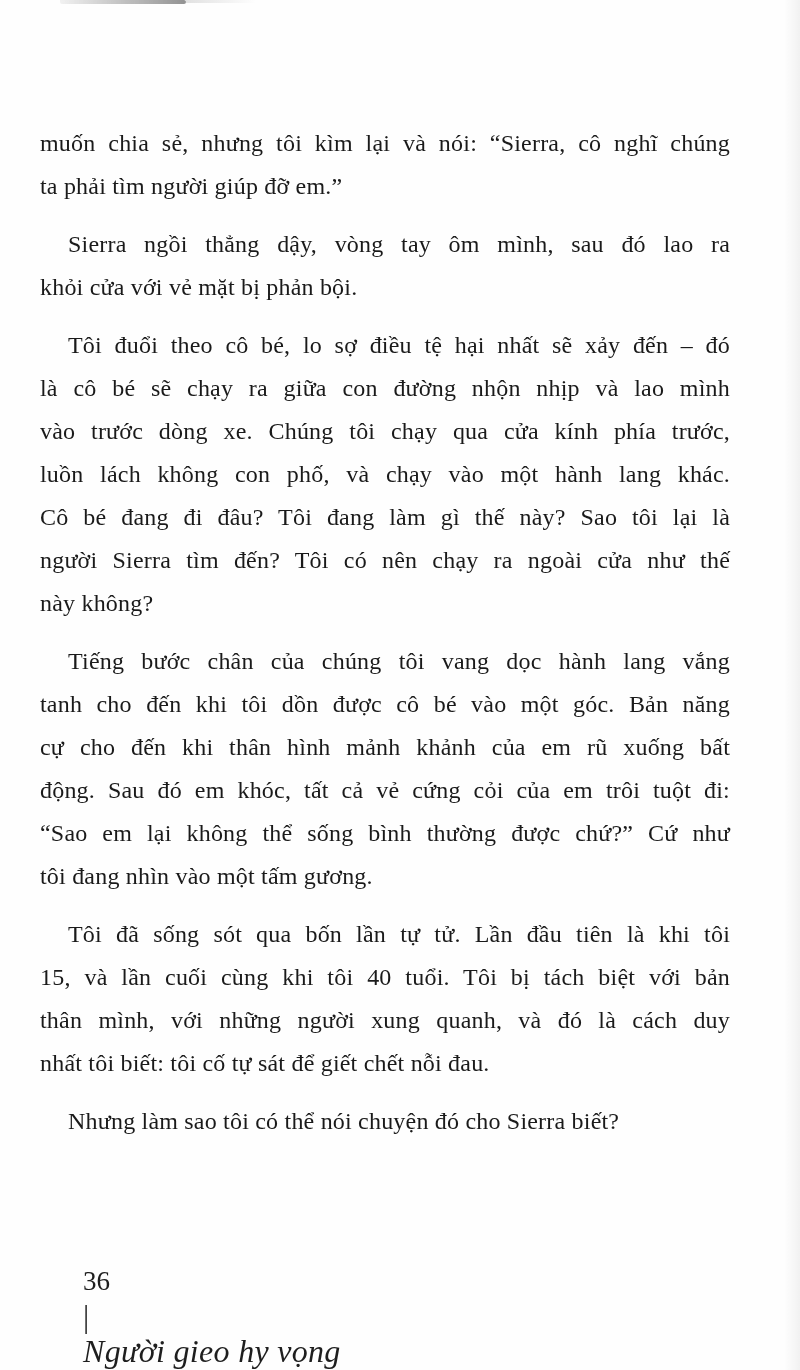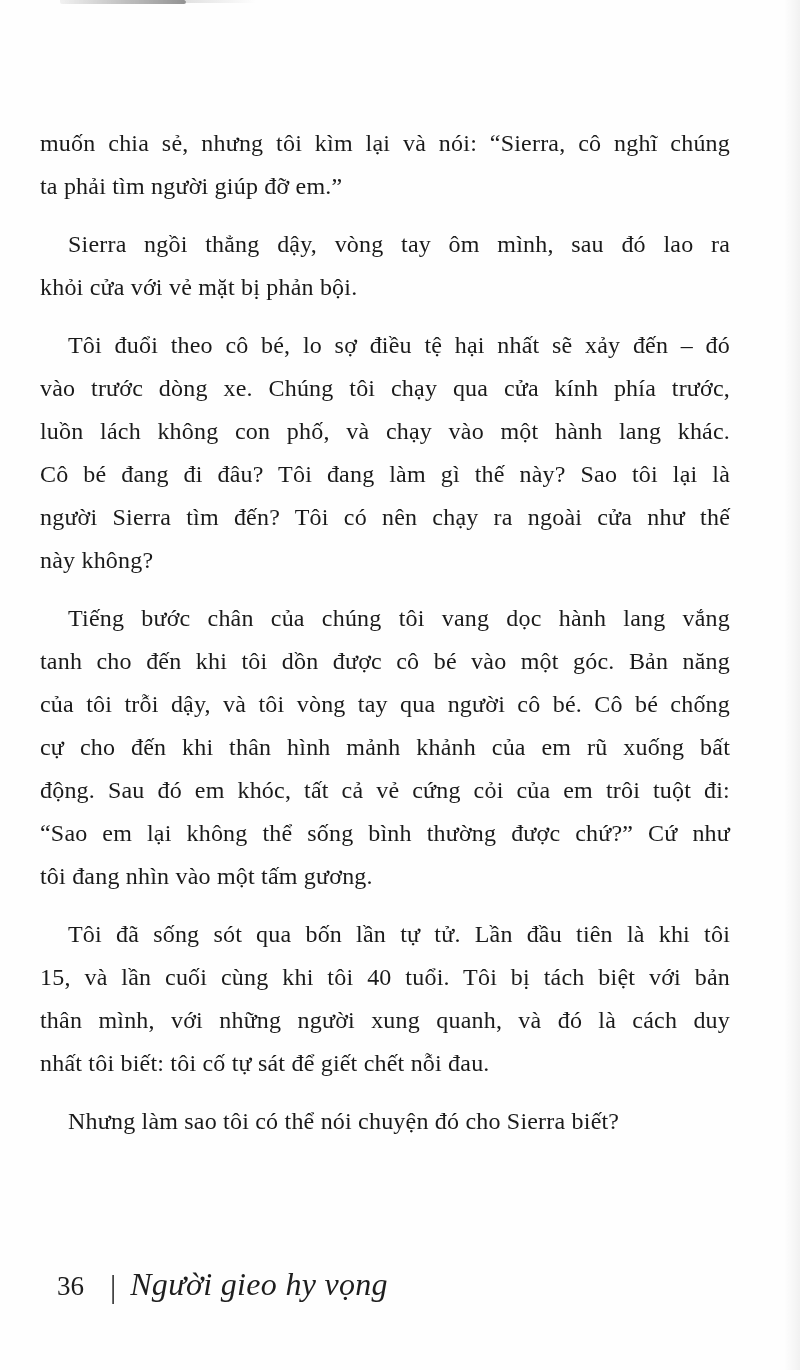--- a/index.html
+++ b/index.html
@@ -69,20 +69,21 @@
   .line.first-indent {
     text-indent: 28px;
   }
   .footer {
     position: absolute;
     top: 1266px;
     left: 57px;
     display: flex;
     align-items: baseline;
     color: #1e1e1e;
+    flex-direction: column;
   }
   .footer .page-num {
     font-size: 27px;
   }
   .footer .sep {
     font-size: 31px;
     font-weight: 300;
     color: #2a2a2a;
     margin: 0 14px 0 26px;
     transform: translateY(2px);
@@ -105,30 +106,30 @@
       <div class="para">
         <div class="line">muốn chia sẻ, nhưng tôi kìm lại và nói: “Sierra, cô nghĩ chúng</div>
         <div class="line last">ta phải tìm người giúp đỡ em.”</div>
       </div>
       <div class="para">
         <div class="line first-indent">Sierra ngồi thẳng dậy, vòng tay ôm mình, sau đó lao ra</div>
         <div class="line last">khỏi cửa với vẻ mặt bị phản bội.</div>
       </div>
       <div class="para">
         <div class="line first-indent">Tôi đuổi theo cô bé, lo sợ điều tệ hại nhất sẽ xảy đến – đó</div>
+        <div class="line">là cô bé sẽ chạy ra giữa con đường nhộn nhịp và lao mình</div>
         <div class="line">vào trước dòng xe. Chúng tôi chạy qua cửa kính phía trước,</div>
         <div class="line">luồn lách không con phố, và chạy vào một hành lang khác.</div>
         <div class="line">Cô bé đang đi đâu? Tôi đang làm gì thế này? Sao tôi lại là</div>
         <div class="line">người Sierra tìm đến? Tôi có nên chạy ra ngoài cửa như thế</div>
         <div class="line last">này không?</div>
       </div>
       <div class="para">
         <div class="line first-indent">Tiếng bước chân của chúng tôi vang dọc hành lang vắng</div>
         <div class="line">tanh cho đến khi tôi dồn được cô bé vào một góc. Bản năng</div>
-        <div class="line">của tôi trỗi dậy, và tôi vòng tay qua người cô bé. Cô bé chống</div>
         <div class="line">cự cho đến khi thân hình mảnh khảnh của em rũ xuống bất</div>
         <div class="line">động. Sau đó em khóc, tất cả vẻ cứng cỏi của em trôi tuột đi:</div>
         <div class="line">“Sao em lại không thể sống bình thường được chứ?” Cứ như</div>
         <div class="line last">tôi đang nhìn vào một tấm gương.</div>
       </div>
       <div class="para">
         <div class="line first-indent">Tôi đã sống sót qua bốn lần tự tử. Lần đầu tiên là khi tôi</div>
         <div class="line">15, và lần cuối cùng khi tôi 40 tuổi. Tôi bị tách biệt với bản</div>
         <div class="line">thân mình, với những người xung quanh, và đó là cách duy</div>
         <div class="line last">nhất tôi biết: tôi cố tự sát để giết chết nỗi đau.</div>

